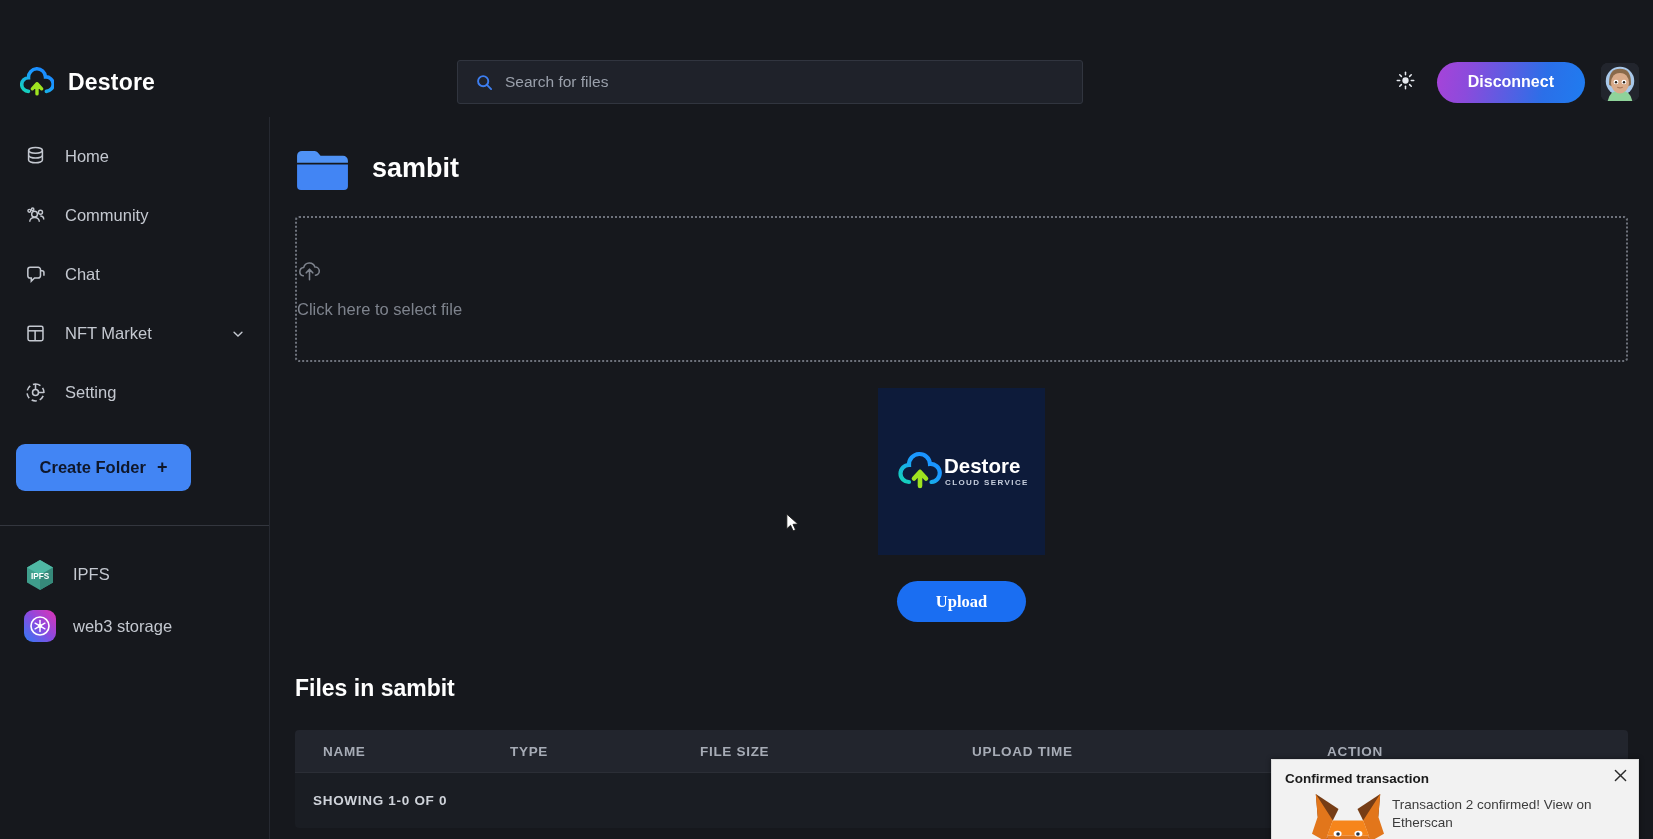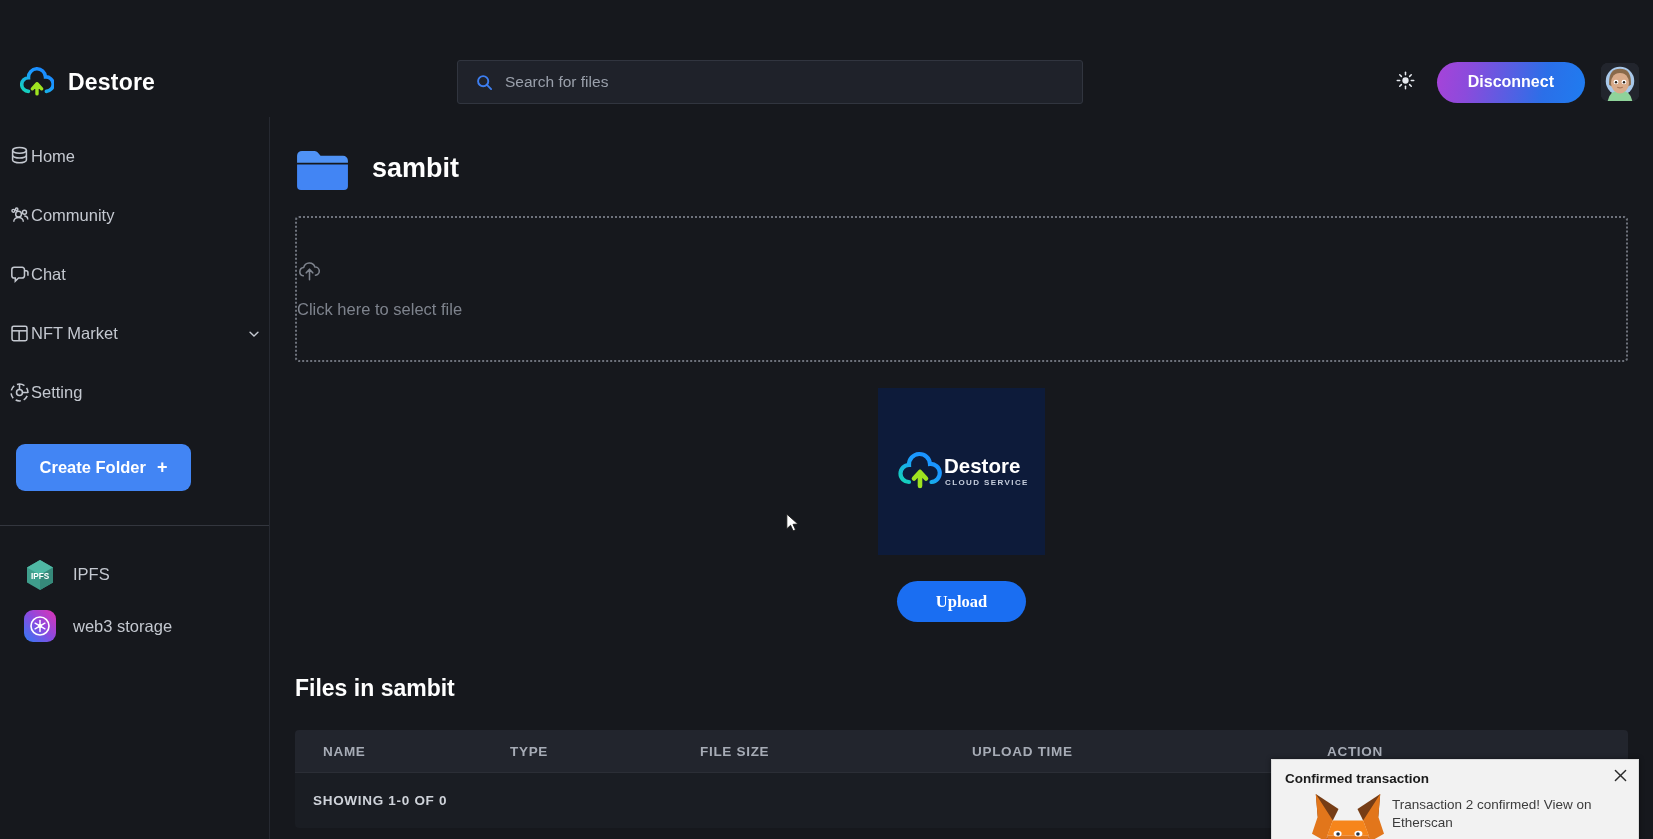--- a/index.html
+++ b/index.html
@@ -60,31 +60,31 @@
   }
 
   
   .sidebar {
     position: absolute; left: 0; top: 70px; width: 270px; height: 769px;
     background: #16181d; border-right: 1px solid #262931;
     display: flex; flex-direction: column;
   }
   .nav { padding-top: 10px; }
   .nav-item {
-    height: 59px; display: flex; align-items: center; 
-    padding: 0 8px; cursor: pointer; position: relative;
+    height: 59px; display: flex; align-items: center; gap: 18px;
+    padding: 0 24px; cursor: pointer; position: relative;
   }
   .nav-ico { width: 23px; height: 23px; flex: none; display:flex; align-items:center; justify-content:center; }
   .nav-label { font-size: 16.5px; color: #c4c8d0; flex: 1; }
   .nav-chev { width: 14px; height: 14px; flex: none; }
 
   .create-folder-wrap { padding: 22px 0 0 16px; }
   .create-folder-btn {
     width: 175px; height: 47px; border: none; border-radius: 9px;
-    background: #4285f4; color: #ffffff; font-size: 16.5px; font-weight: bold;
+    background: #4285f4; color: #0f172a; font-size: 16.5px; font-weight: bold;
     cursor: pointer; font-family: "Liberation Sans", sans-serif;
     display: flex; align-items: center; justify-content: center; gap: 11px;
   }
   .cf-plus { font-size: 18px; font-weight: bold; }
 
   .side-div { margin: 34px 0 0 0; height: 1px; background: #33363e; }
 
   .storage-list { padding-top: 22px; }
   .storage-item {
     height: 52px; display: flex; align-items: center; gap: 17px;

